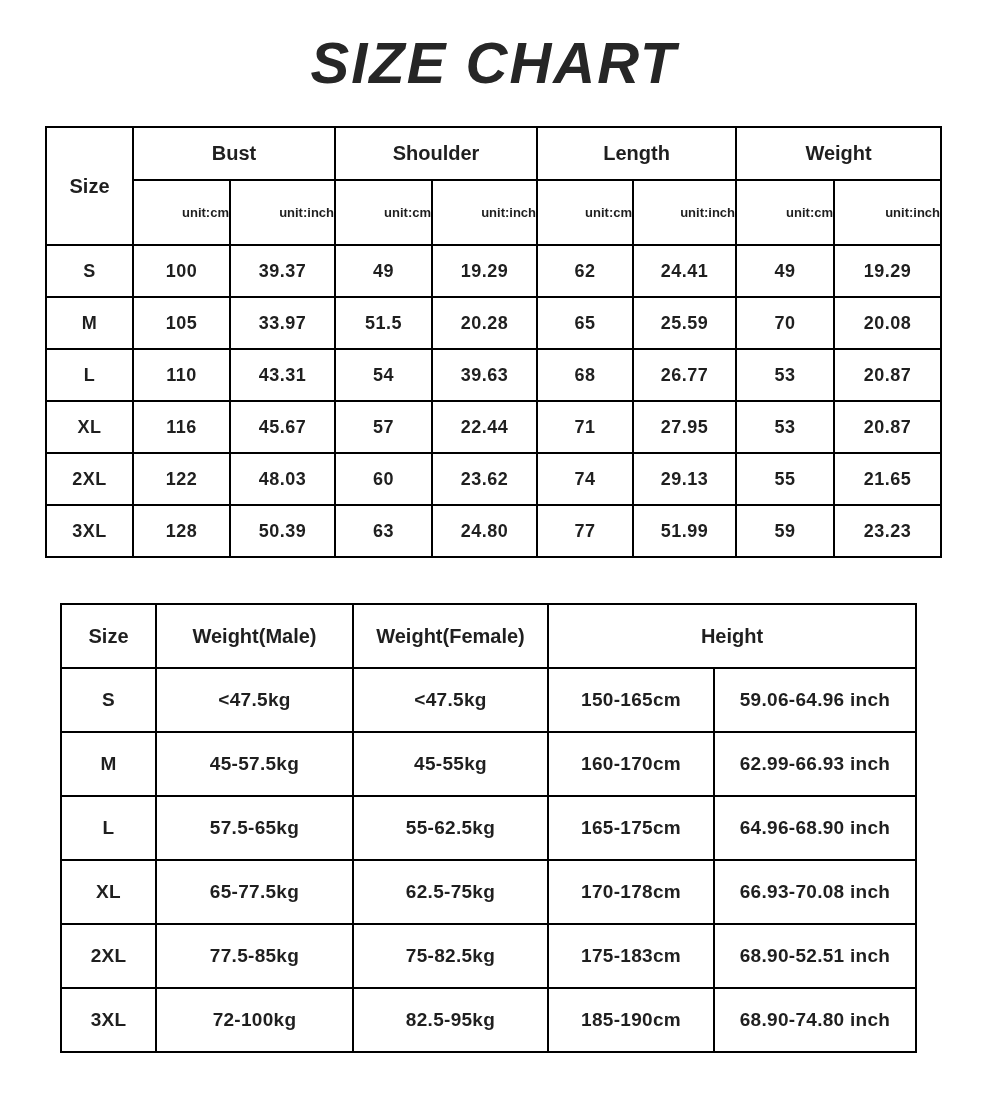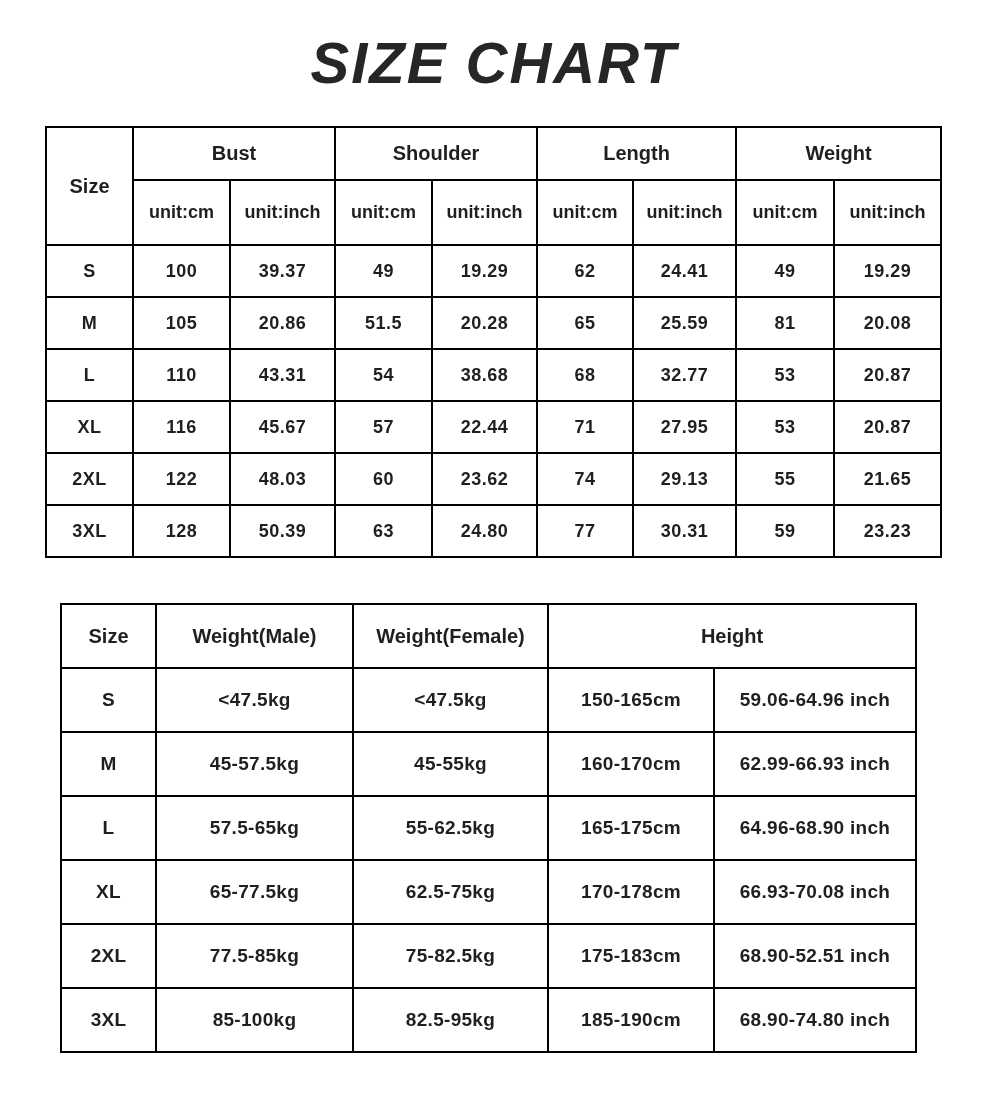--- a/index.html
+++ b/index.html
@@ -40,21 +40,21 @@
     padding: 0;
     overflow: hidden;
     white-space: nowrap;
   }
   
   .t1 {
     margin-left: 45px;
     width: 895px;
   }
   .t1 .group-row td { height: 51px; font-size: 20px; }
-  .t1 .unit-row td  { height: 63px; font-size: 18px; }
+  .t1 .unit-row td  { height: 63px; font-size: 13px; text-align: right; }
   .t1 .data-row td  { height: 50px; font-size: 18px; letter-spacing: 0.5px; }
   .t1 td.corner     { font-size: 20px; }
   
   .t2 {
     margin: 45px 0 0 60px;
     width: 855px;
   }
   .t2 .head-row td { height: 62px; font-size: 20px; }
   .t2 .data-row td { height: 62px; font-size: 19px; letter-spacing: 0.3px; }
 </style>
@@ -102,36 +102,36 @@
         <td>49</td>
         <td>19.29</td>
         <td>62</td>
         <td>24.41</td>
         <td>49</td>
         <td>19.29</td>
       </tr>
       <tr class="data-row">
         <td>M</td>
         <td>105</td>
-        <td>20.86</td>
+        <td>33.97</td>
         <td>51.5</td>
         <td>20.28</td>
         <td>65</td>
         <td>25.59</td>
-        <td>81</td>
+        <td>70</td>
         <td>20.08</td>
       </tr>
       <tr class="data-row">
         <td>L</td>
         <td>110</td>
         <td>43.31</td>
         <td>54</td>
-        <td>38.68</td>
+        <td>39.63</td>
         <td>68</td>
-        <td>32.77</td>
+        <td>26.77</td>
         <td>53</td>
         <td>20.87</td>
       </tr>
       <tr class="data-row">
         <td>XL</td>
         <td>116</td>
         <td>45.67</td>
         <td>57</td>
         <td>22.44</td>
         <td>71</td>
@@ -150,21 +150,21 @@
         <td>55</td>
         <td>21.65</td>
       </tr>
       <tr class="data-row">
         <td>3XL</td>
         <td>128</td>
         <td>50.39</td>
         <td>63</td>
         <td>24.80</td>
         <td>77</td>
-        <td>30.31</td>
+        <td>51.99</td>
         <td>59</td>
         <td>23.23</td>
       </tr>
     </tbody>
   </table>
 
   <table class="t2">
     <colgroup>
       <col style="width:95px">
         <col style="width:197px">
@@ -209,21 +209,21 @@
       </tr>
       <tr class="data-row">
         <td>2XL</td>
         <td>77.5-85kg</td>
         <td>75-82.5kg</td>
         <td>175-183cm</td>
         <td>68.90-52.51 inch</td>
       </tr>
       <tr class="data-row">
         <td>3XL</td>
-        <td>85-100kg</td>
+        <td>72-100kg</td>
         <td>82.5-95kg</td>
         <td>185-190cm</td>
         <td>68.90-74.80 inch</td>
       </tr>
     </tbody>
   </table>
 
 </div>
 
 </body></html>

